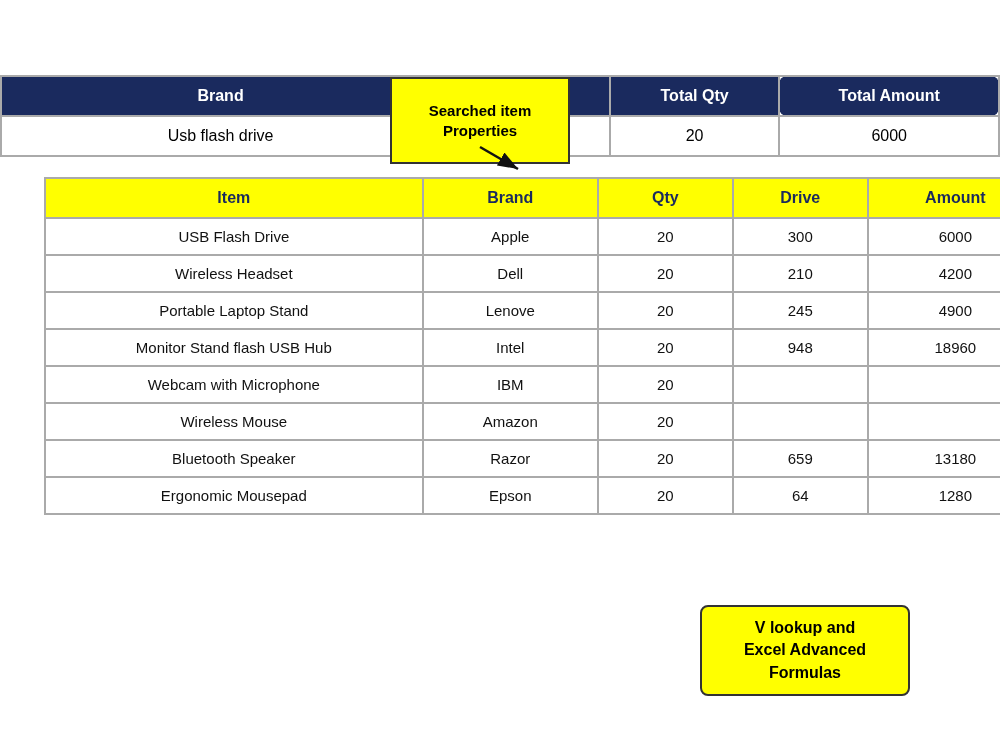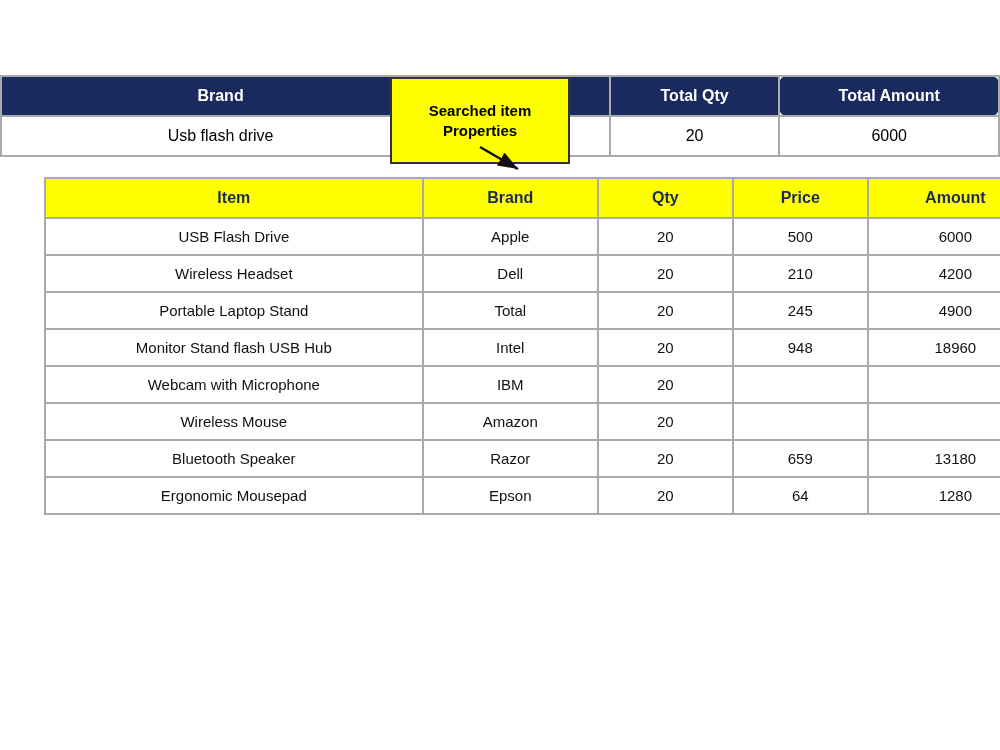--- a/index.html
+++ b/index.html
@@ -175,42 +175,42 @@
   </table>
 
   <div class="spacer-row"></div>
 
   <table class="main-table">
     <thead>
       <tr>
         <th class="col-item">Item</th>
         <th class="col-brand">Brand</th>
         <th class="col-qty">Qty</th>
-        <th class="col-price">Price</th>
+        <th class="col-price">Drive</th>
         <th class="col-amount">Amount</th>
       </tr>
     </thead>
     <tbody id="main-tbody">
     <tr>
           <td>USB Flash Drive</td>
           <td>Apple</td>
           <td>20</td>
-          <td>500</td>
+          <td>300</td>
           <td>6000</td>
         </tr>
         <tr>
           <td>Wireless Headset</td>
           <td>Dell</td>
           <td>20</td>
           <td>210</td>
           <td>4200</td>
         </tr>
         <tr>
           <td>Portable Laptop Stand</td>
-          <td>Total</td>
+          <td>Lenove</td>
           <td>20</td>
           <td>245</td>
           <td>4900</td>
         </tr>
         <tr>
           <td>Monitor Stand flash USB Hub</td>
           <td>Intel</td>
           <td>20</td>
           <td>948</td>
           <td>18960</td>
@@ -239,14 +239,19 @@
         <tr>
           <td>Ergonomic Mousepad</td>
           <td>Epson</td>
           <td>20</td>
           <td>64</td>
           <td>1280</td>
         </tr>
       </tbody>
   </table>
 
+  <div class="vlookup-bubble" id="vlookup-bubble" style="position:absolute; top:530px; left:700px;">
+    <span>V lookup and</span><br>
+    <span>Excel Advanced</span><br>
+    <span>Formulas</span>
+  </div>
 
 </div>
 
 </body></html>

